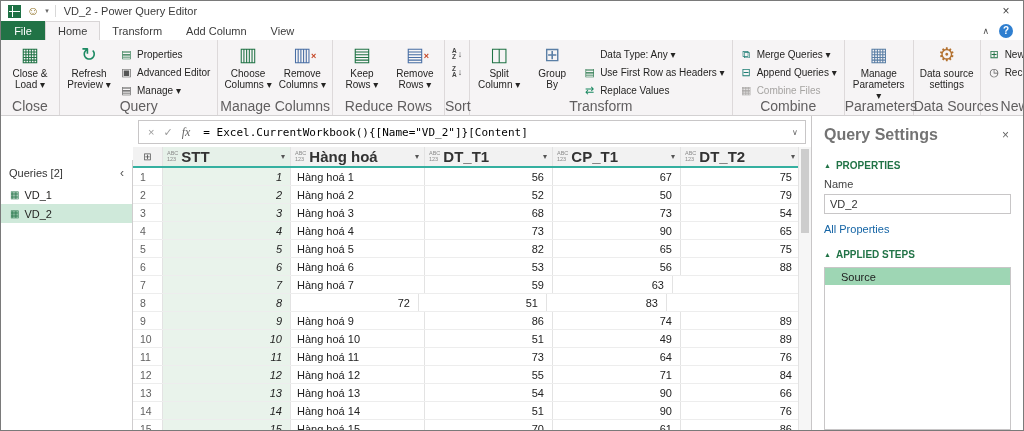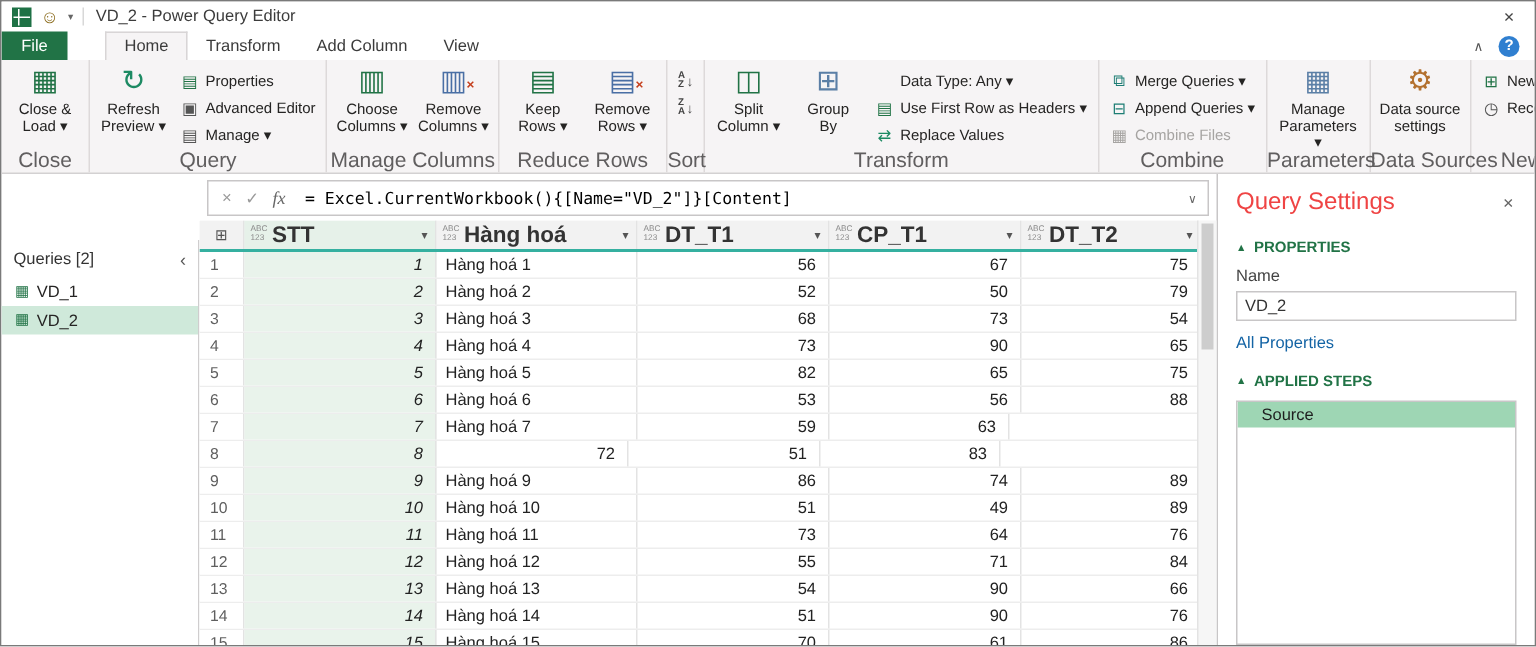--- a/index.html
+++ b/index.html
@@ -12,21 +12,21 @@
   .appicon:after{content:"";position:absolute;top:1px;bottom:1px;left:4px;width:1px;background:#fff;}
   .qat-smiley{font-size:12px;color:#8c6d1f;line-height:12px;}
   .qat-caret{font-size:7px;color:#666;}
   .tb-divider{width:1px;height:12px;background:#d8d8d8;}
   .tb-title{font-size:11px;color:#3b3b3b;padding-left:2px;}
   .tb-close{margin-left:auto;width:34px;height:20px;display:flex;align-items:center;justify-content:center;
     font-size:12px;color:#444;}
   
   .tabrow{height:19px;flex:none;display:flex;align-items:stretch;background:#fff;}
   .file-tab{width:44px;background:#217346;color:#fff;font-size:11px;display:flex;align-items:center;justify-content:center;}
-  .tabs{display:flex;padding-left:25px;}
+  .tabs{display:flex;}
   .tab{padding:0 12px;font-size:11px;display:flex;align-items:center;color:#3b3b3b;}
   .tab.active{background:#f6f4f5;border:1px solid #d8d5d6;border-bottom:none;}
   .tabrow-right{margin-left:auto;display:flex;align-items:center;gap:10px;padding-right:10px;}
   .collapse-caret{font-size:9px;color:#555;}
   .help-badge{width:14px;height:14px;border-radius:50%;background:#2f7fd0;color:#fff;font-size:10px;font-weight:bold;
     display:flex;align-items:center;justify-content:center;}
   
   .ribbon{height:75px;flex:none;background:#f6f4f5;border-bottom:1px solid #d3d1d2;display:flex;overflow:hidden;}
   .rgroup{position:relative;display:flex;flex-direction:column;padding:3px 4px 13px 4px;border-right:1px solid #ddd9da;flex:none;}
   .rgc{display:flex;gap:3px;align-items:flex-start;flex:1;}
@@ -84,21 +84,21 @@
   .cell-num{justify-content:flex-end;padding-right:8px;color:#222;}
   .cell-text{padding-left:6px;color:#222;}
   .cell-sel{background:#e9f3eb;font-style:italic;}
   
   .vscroll{width:12px;flex:none;border-left:1px solid #e3e3e3;background:#f6f6f6;position:relative;}
   .vthumb{position:absolute;top:2px;left:2px;right:2px;height:84px;background:#cdcdcd;}
   
   .qs{width:212px;flex:none;border-left:1px solid #c8c6c7;background:#fff;display:flex;flex-direction:column;
     padding:10px 12px 0 12px;box-sizing:border-box;}
   .qs-title-row{display:flex;justify-content:space-between;align-items:center;margin-bottom:16px;}
-  .qs-title{font-size:16px;color:#ef4444;font-weight:400;}
+  .qs-title{font-size:16px;color:#737373;font-weight:700;}
   .qs-close{color:#666;font-size:12px;padding:0 2px;}
   .sec-hdr{font-size:10px;font-weight:bold;color:#217346;display:flex;gap:5px;align-items:center;margin-bottom:7px;}
   .tri{font-size:7px;}
   .name-label{font-size:11px;color:#444;margin-bottom:4px;}
   .name-input{width:100%;height:20px;border:1px solid #c8c6c7;font-size:11px;padding:0 5px;box-sizing:border-box;
     font-family:"Liberation Sans",sans-serif;color:#333;}
   .all-props{font-size:11px;color:#1464a5;margin:9px 0 14px 0;cursor:pointer;}
   .steps-box{flex:1;border:1px solid #c8c6c7;overflow:hidden;margin-bottom:0;}
   .step{height:17px;display:flex;align-items:center;padding-left:16px;font-size:11px;color:#1e1e1e;}
   .step.selected{background:#9ed6b4;}

